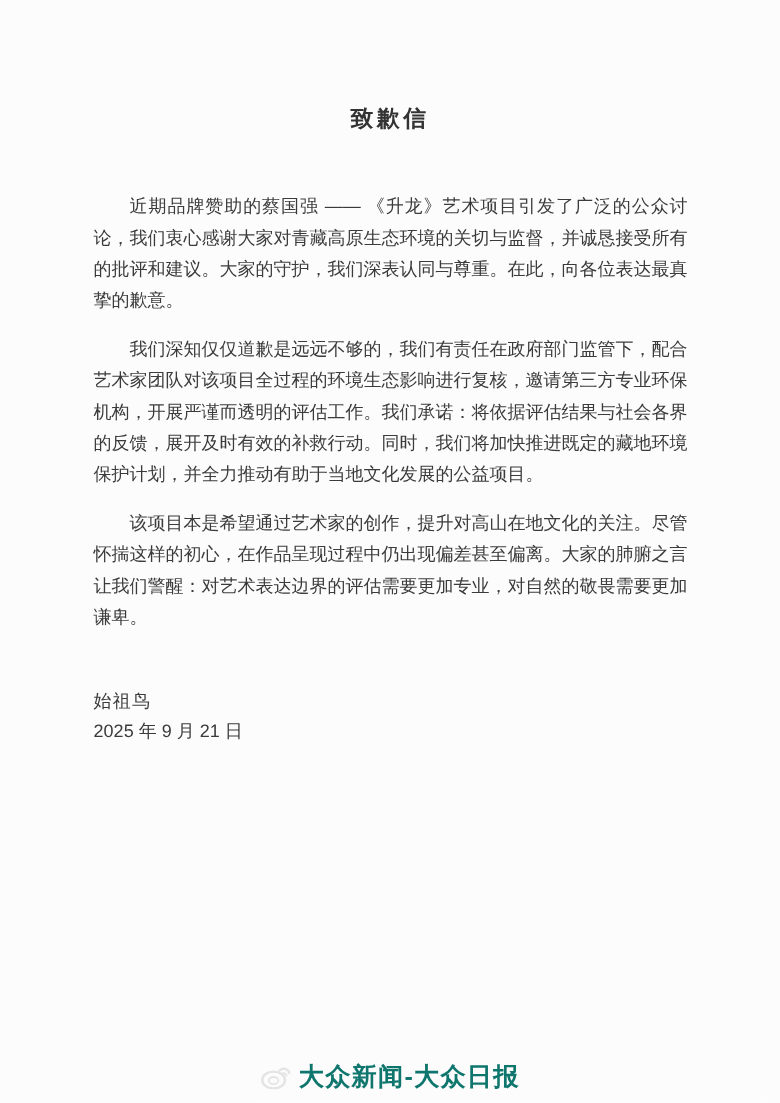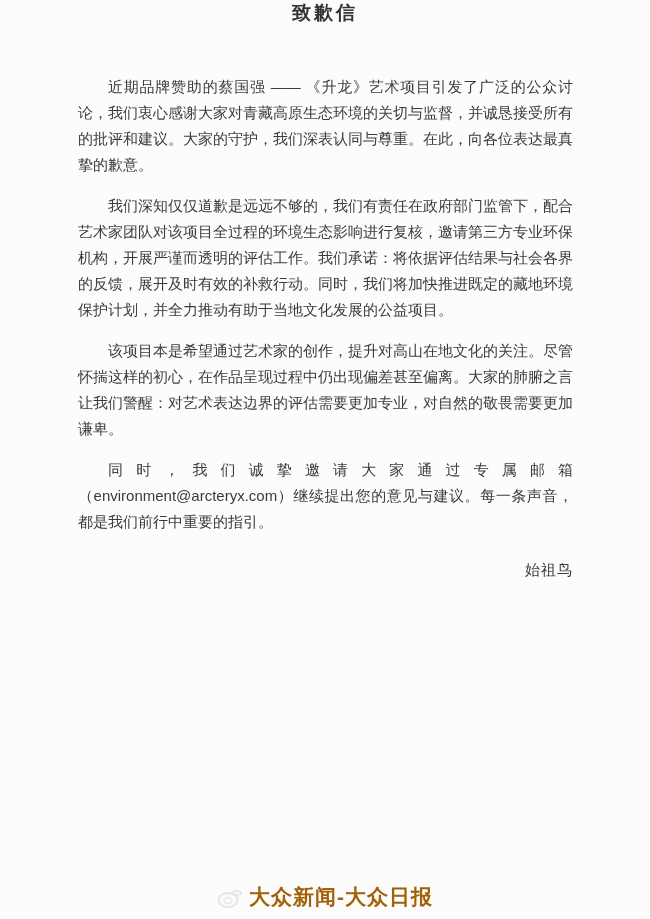--- a/index.html
+++ b/index.html
@@ -11,20 +11,21 @@
     position: relative;
     width: 650px;
     height: 919px;
     margin: 0 auto;
     background: #fcfcfc;
     font-family: "Liberation Sans", "DejaVu Sans", sans-serif;
     color: #3b3b3b;
     overflow: hidden;
   }
   .letter-title {
+    padding-top: 86px;
     text-align: center;
     font-size: 19px;
     font-weight: bold;
     letter-spacing: 3px;
     color: #333333;
   }
   .letter-body {
     margin: 48px 77px 0 78px;
     font-size: 15px;
     line-height: 26px;
@@ -36,63 +37,62 @@
   }
   .closing {
     margin-top: 26px;
   }
   .closing p {
     margin: 0;
     text-indent: 2em;
     text-align: left;
   }
   .signature-block {
-    margin-top: 22px;
-    text-align: right;
+    margin-top: 44px;
     line-height: 25px;
     padding-right: 0;
   }
   .signature-block .sig-name {
     letter-spacing: 1px;
   }
   .watermark {
     position: absolute;
     left: 0;
     right: 0;
     bottom: 8px;
     display: flex;
     align-items: center;
     justify-content: center;
     gap: 6px;
-    color: #a16207;
+    color: #0f766e;
     font-size: 21px;
     font-weight: bold;
     letter-spacing: 1px;
     user-select: none;
   }
   .watermark svg {
     display: block;
   }
 </style>
 </head>
 <body>
 
 <div class="page">
 
   <div class="letter-title">致歉信</div>
 
   <div class="letter-body">
     <p>近期品牌赞助的蔡国强 —— 《升龙》艺术项目引发了广泛的公众讨论，我们衷心感谢大家对青藏高原生态环境的关切与监督，并诚恳接受所有的批评和建议。大家的守护，我们深表认同与尊重。在此，向各位表达最真挚的歉意。</p>
     <p>我们深知仅仅道歉是远远不够的，我们有责任在政府部门监管下，配合艺术家团队对该项目全过程的环境生态影响进行复核，邀请第三方专业环保机构，开展严谨而透明的评估工作。我们承诺：将依据评估结果与社会各界的反馈，展开及时有效的补救行动。同时，我们将加快推进既定的藏地环境保护计划，并全力推动有助于当地文化发展的公益项目。</p>
     <p>该项目本是希望通过艺术家的创作，提升对高山在地文化的关注。尽管怀揣这样的初心，在作品呈现过程中仍出现偏差甚至偏离。大家的肺腑之言让我们警醒：对艺术表达边界的评估需要更加专业，对自然的敬畏需要更加谦卑。</p>
-    <p>同时，我们诚挚邀请大家通过专属邮箱（environment@arcteryx.com）继续提出您的意见与建议。每一条声音，都是我们前行中重要的指引。</p>
 
 
     <div class="signature-block">
       <div class="sig-name">始祖鸟</div>
+      <div class="sig-date">2025 年 9 月 21 日</div>
     </div>
   </div>
 
   <div class="watermark">
     <span>
       <svg width="26" height="22" viewBox="0 0 26 22" fill="none" xmlns="http://www.w3.org/2000/svg">
         <ellipse cx="11" cy="14" rx="9.5" ry="7" stroke="#e4e4e4" stroke-width="2" fill="none"></ellipse>
         <ellipse cx="11" cy="14.5" rx="4" ry="3" stroke="#e4e4e4" stroke-width="1.5" fill="none"></ellipse>
         <path d="M16 6 C19 3.5, 23 4.5, 24 8" stroke="#e4e4e4" stroke-width="2" fill="none" stroke-linecap="round"></path>
         <path d="M17.5 9 C19.3 7.8, 21.3 8.4, 21.9 10.4" stroke="#e4e4e4" stroke-width="1.5" fill="none" stroke-linecap="round"></path>

